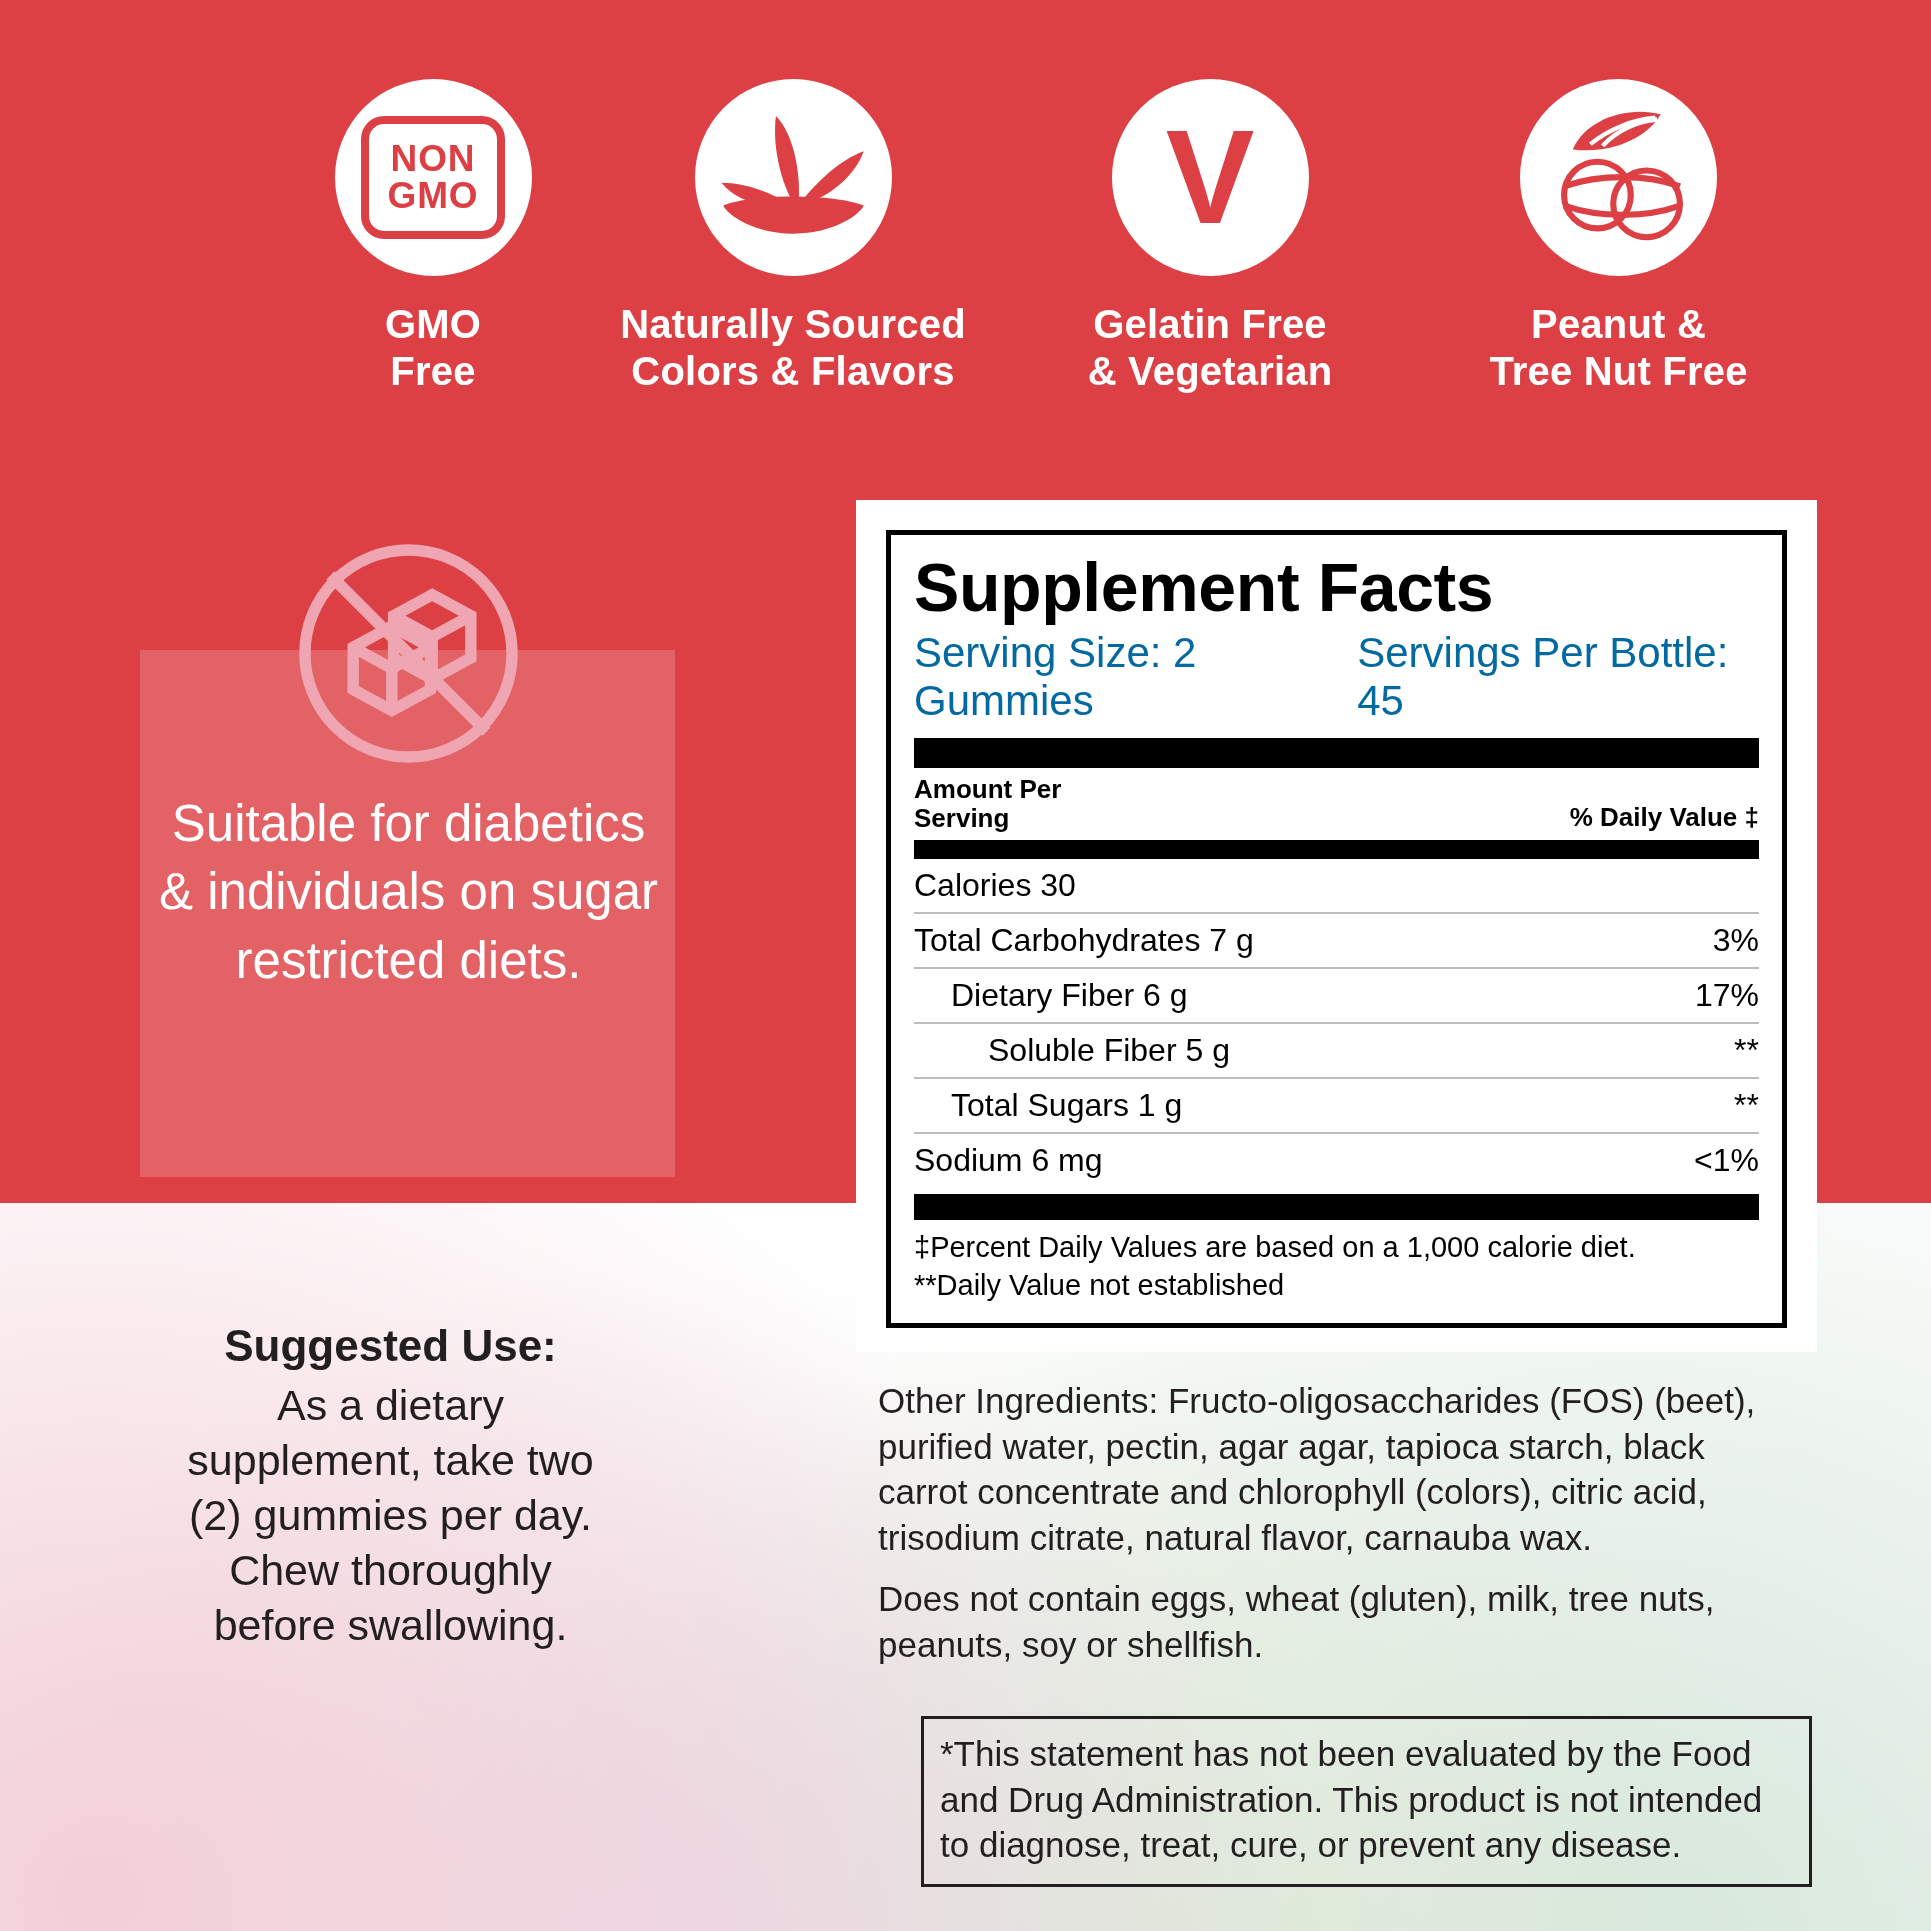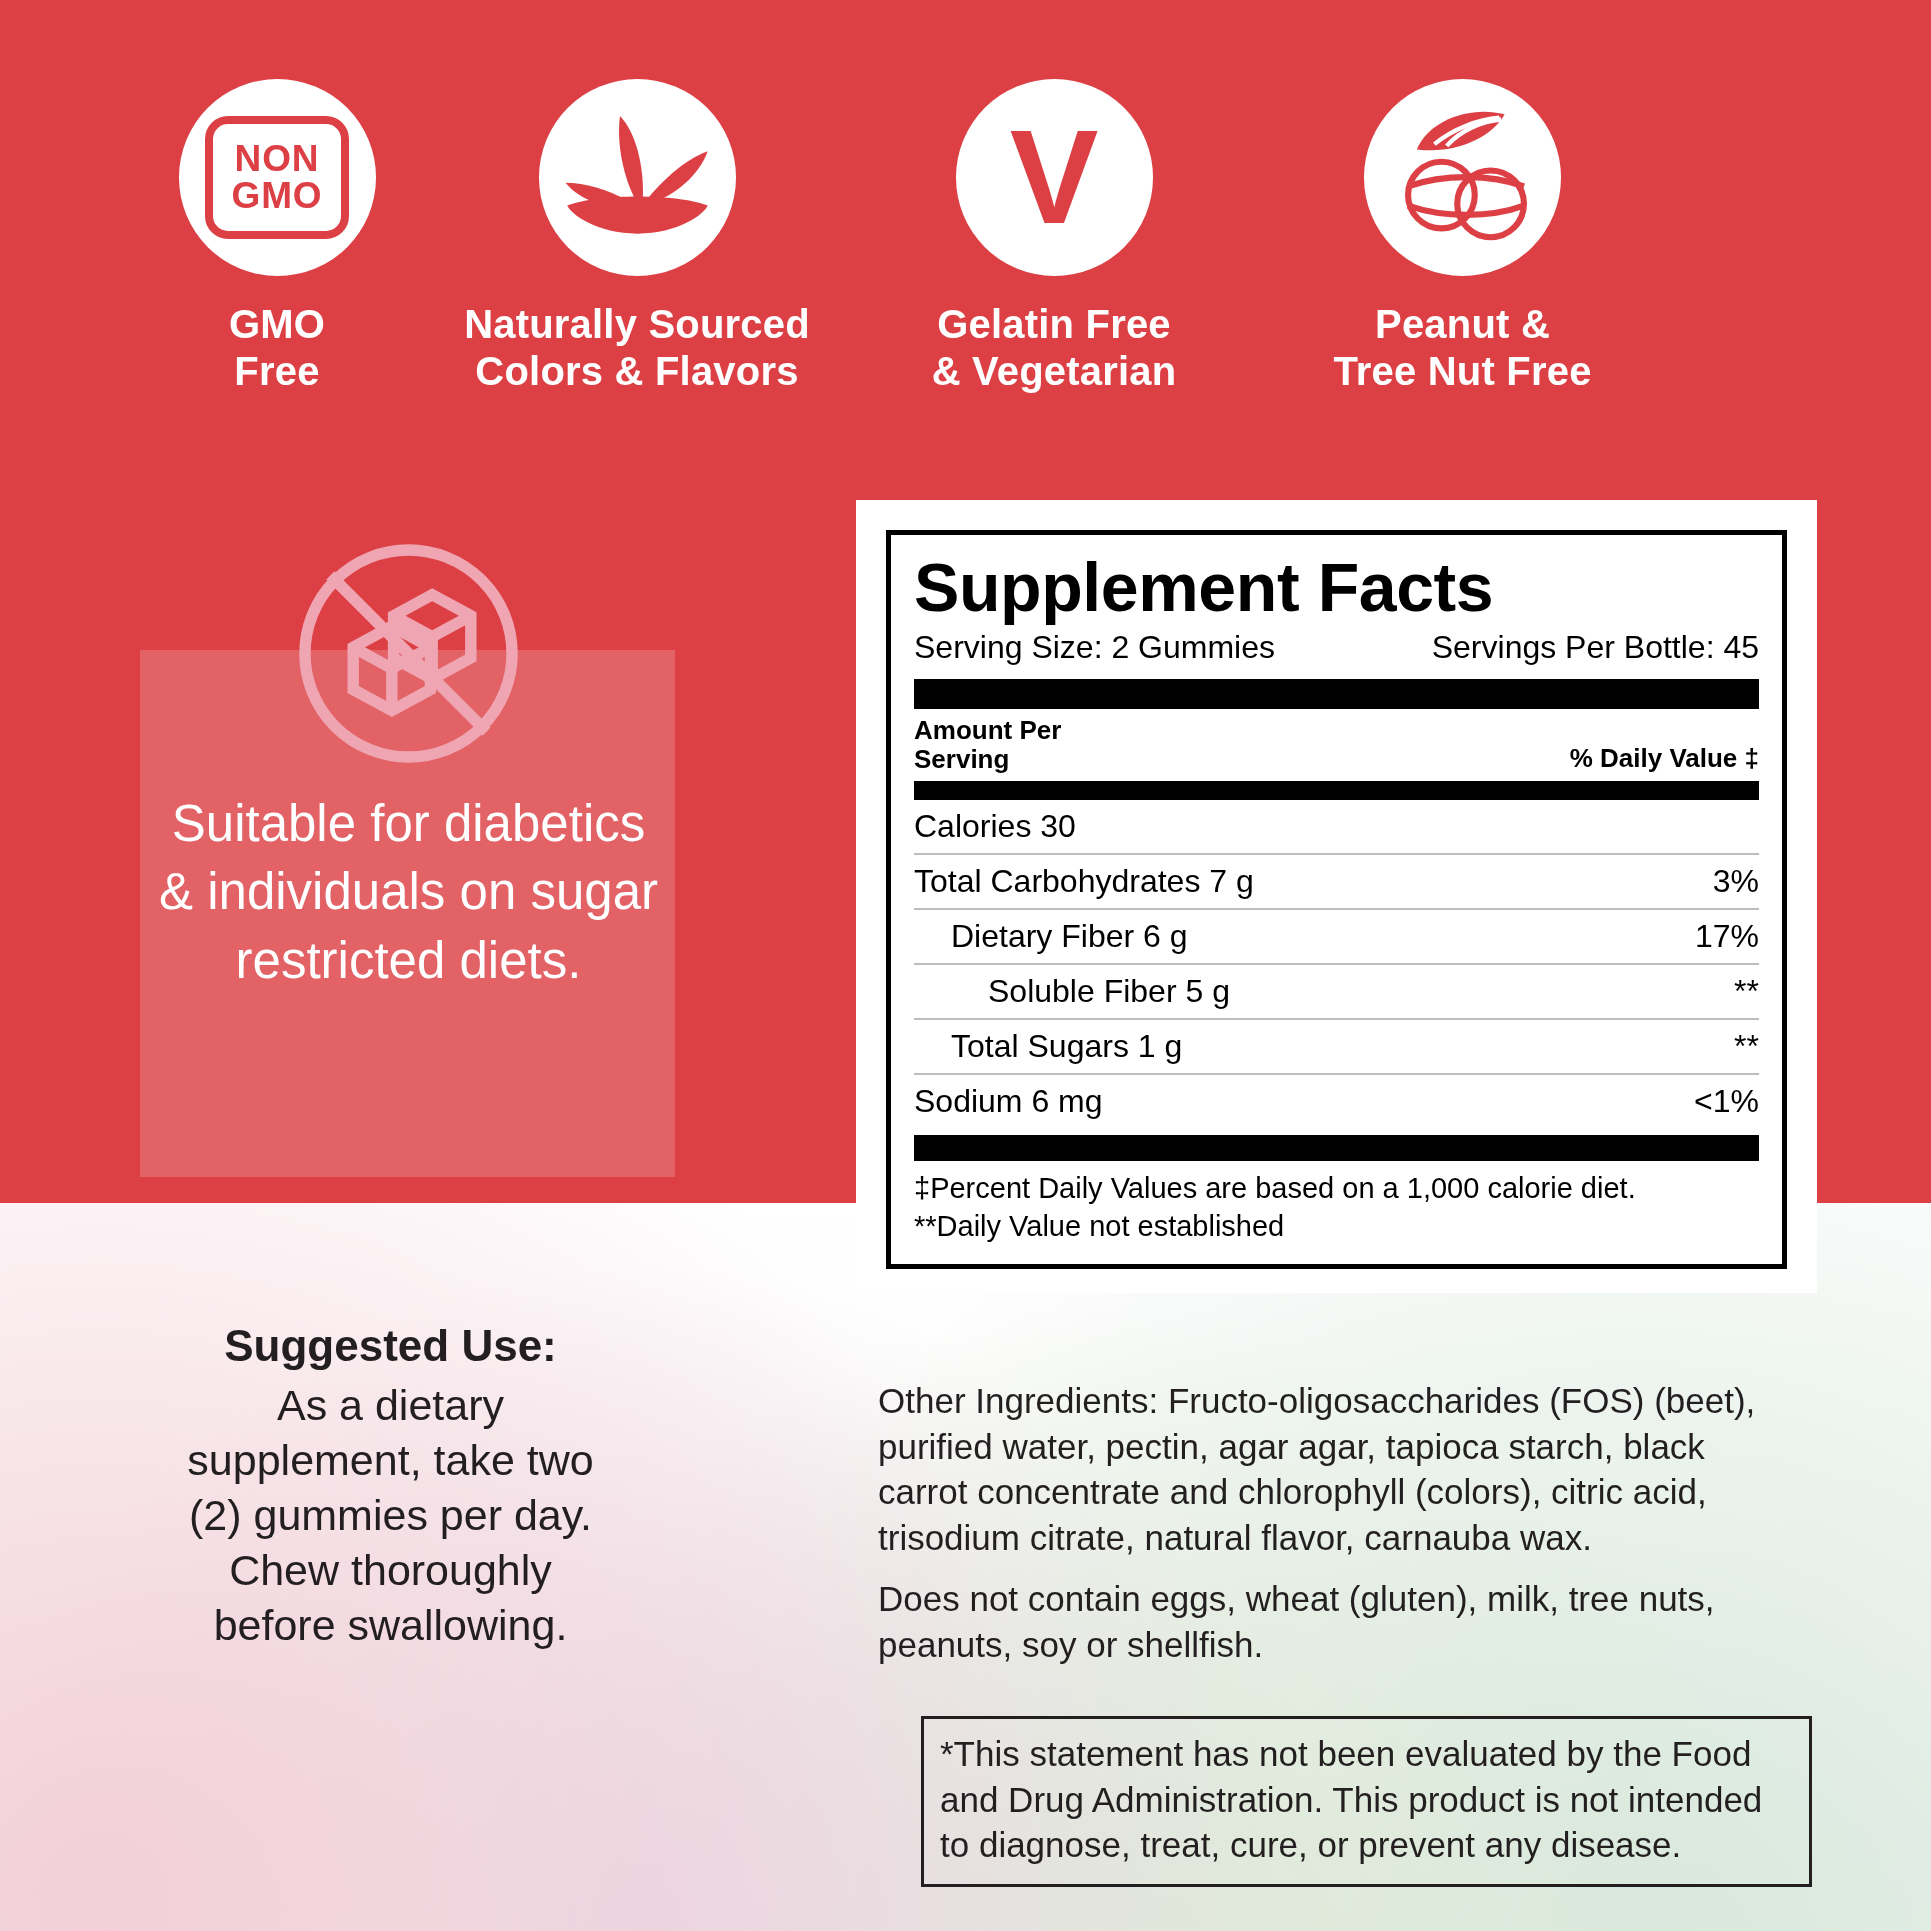--- a/index.html
+++ b/index.html
@@ -41,25 +41,26 @@
       radial-gradient(circle at 5% 95%, #f3cfd8 0%, rgba(243,207,216,0) 48%),
       radial-gradient(circle at 33% 100%, #e9d8e4 0%, rgba(233,216,228,0) 45%),
       radial-gradient(circle at 58% 108%, #dfe9d8 0%, rgba(223,233,216,0) 50%),
       radial-gradient(circle at 85% 102%, #d7e8dd 0%, rgba(215,232,221,0) 52%),
       linear-gradient(180deg, #ffffff 0%, #fbfaf8 60%, #f3f5ef 100%);
   }
 
   
   .badges {
     position: absolute;
-    left: 132px;
+    left: 140px;
     top: 79px;
     width: 1685px;
     display: flex;
     align-items: flex-start;
+    justify-content: flex-end;
   }
   .badge {
     flex: 0 0 auto;
     text-align: center;
   }
   .badge-circle {
     width: 197px;
     height: 197px;
     border-radius: 50%;
     background: #ffffff;
@@ -191,23 +192,22 @@
     font-size: 68px;
     font-weight: bold;
     letter-spacing: -0.4px;
     line-height: 1.0;
     margin: 5.3px 0 8.8px 0;
     text-align: left;
     color: #000;
   }
   .serving-row {
     display: flex;
-    justify-content: space-between;
-    font-size: 32px;
-    color: #000000;
+    font-size: 42px;
+    color: #0369a1;
     padding-bottom: 8.8px;
   }
   .bar-thick {
     height: 30px;
     background: #000;
     margin: 3.5px 0 0 0;
   }
   .bar-mid {
     height: 19.3px;
     background: #000;

